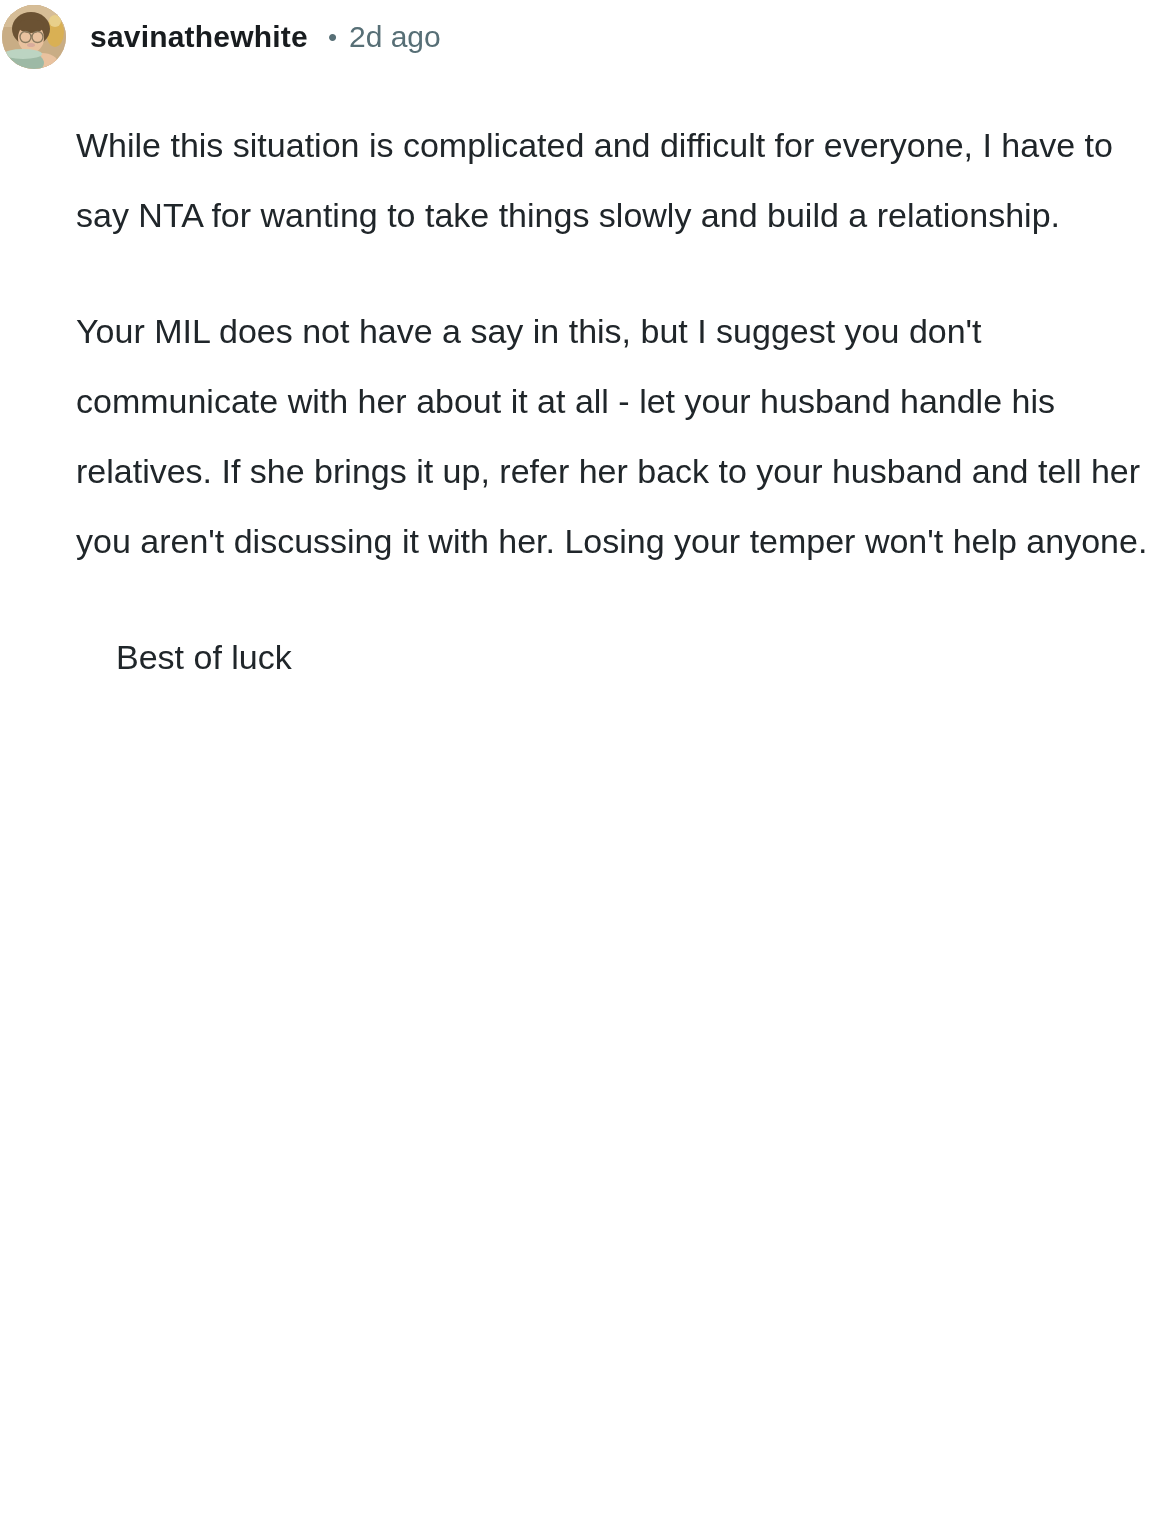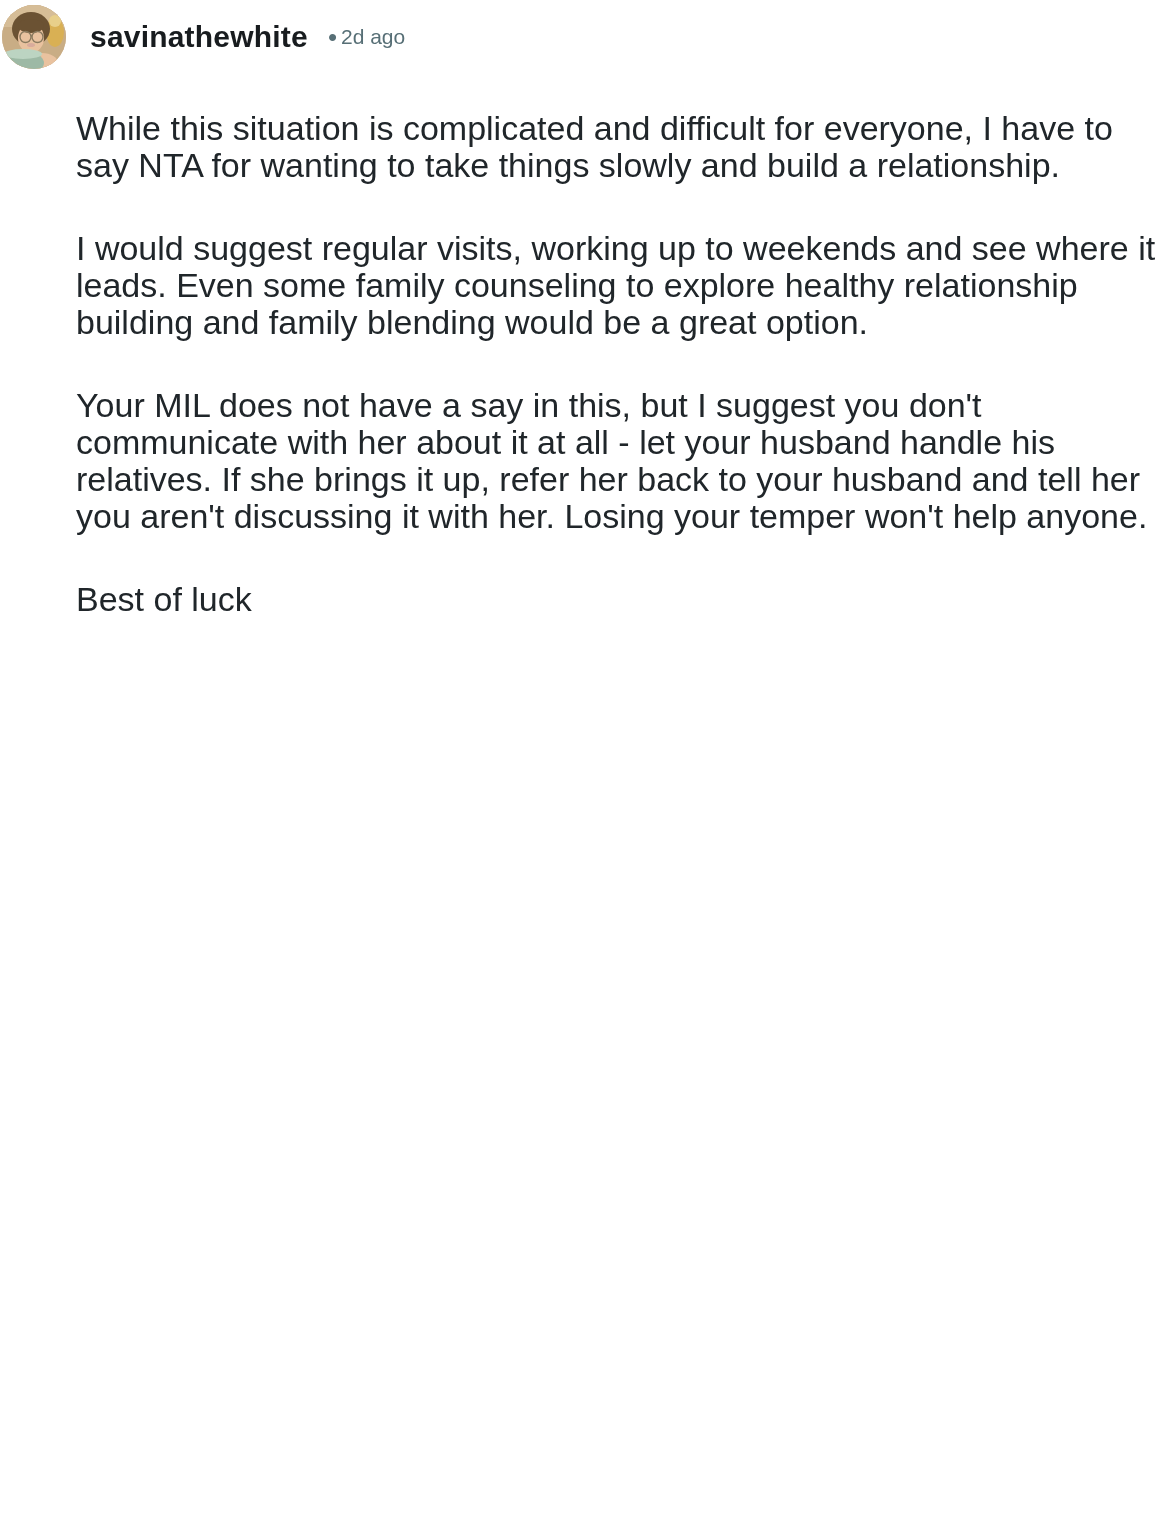--- a/index.html
+++ b/index.html
@@ -40,37 +40,38 @@
     letter-spacing: 0.2px;
     cursor: pointer;
     text-align: right;
   }
   .meta-sep {
     margin-left: 20px;
     font-size: 26px;
     color: #576F76;
   }
   .timestamp {
-    margin-left: 4px;
-    font-size: 21px;
+    margin-left: 12px;
+    font-size: 30px;
     color: #576F76;
   }
   .comment-body {
     margin: 40px 10px 0 76px;
     width: 1084px;
     color: #20262A;
     font-size: 34px;
-    line-height: 37px;
+    line-height: 70px;
   }
   .comment-body p {
     margin: 0 0 46px 0;
     padding: 0;
   }
   .comment-body p:last-child {
     margin-bottom: 0;
+    margin-left: 40px;
   }
 </style>
 </head>
 <body>
 
 <div class="page">
 
   <div class="comment">
 
     <div class="comment-header">
@@ -92,20 +93,19 @@
           <ellipse cx="21" cy="49" rx="19" ry="5" fill="#bcd4c2"></ellipse>
         </svg>
       </div>
       <span class="username">savinathewhite</span>
       <span class="meta-sep">•</span>
       <span class="timestamp">2d ago</span>
     </div>
 
     <div class="comment-body">
       <p>While this situation is complicated and difficult for everyone, I have to say NTA for wanting to take things slowly and build a relationship.</p>
-      <p>I would suggest regular visits, working up to weekends and see where it leads. Even some family counseling to explore healthy relationship building and family blending would be a great option.</p>
       <p>Your MIL does not have a say in this, but I suggest you don't communicate with her about it at all - let your husband handle his relatives. If she brings it up, refer her back to your husband and tell her you aren't discussing it with her. Losing your temper won't help anyone.</p>
       <p>Best of luck</p>
     </div>
 
   </div>
 
 </div>
 
 </body></html>

